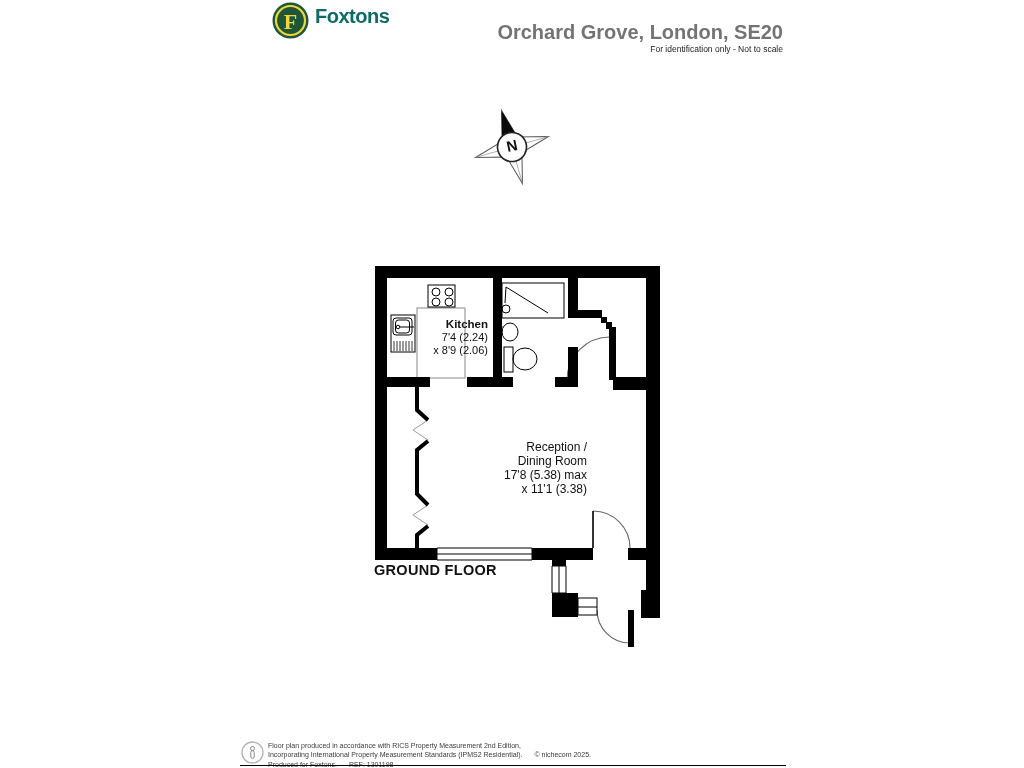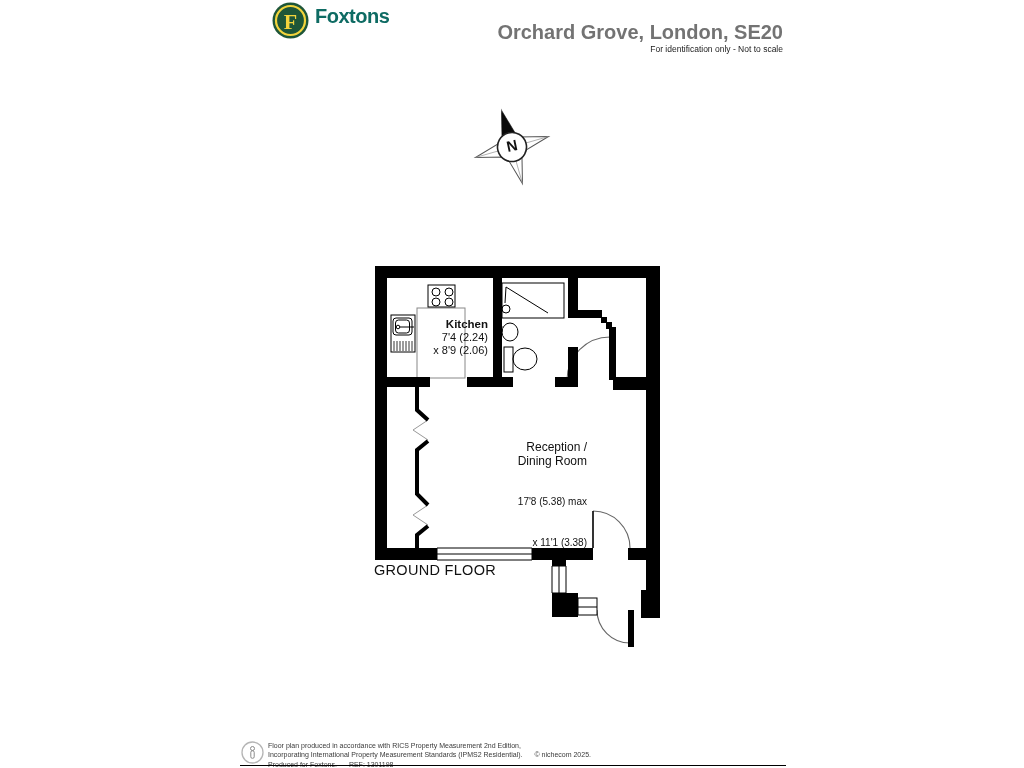--- a/index.html
+++ b/index.html
@@ -20,22 +20,22 @@
                transform:rotate(-12deg);color:#111;}
 
   
   .plan{left:360px;top:255px;width:310px;height:400px;}
   .room-label{text-align:right;line-height:13px;}
   .kitchen-label{left:388px;top:318px;width:100px;}
   .kitchen-label .rname{font-size:11.5px;font-weight:700;}
   .kitchen-label .rdim{font-size:11px;}
   .reception-label{left:447px;top:440px;width:140px;line-height:14px;}
   .reception-label .rname{font-size:12px;font-weight:400;}
-  .reception-label .rdim{font-size:10px;margin-top:27px;}
-  .floor-label{left:374px;top:562px;font-size:14.5px;font-weight:400;letter-spacing:0.3px;}
+  .reception-label .rdim{font-size:12px;}
+  .floor-label{left:374px;top:562px;font-size:14.5px;font-weight:700;letter-spacing:0.3px;}
 
   
   .footer-logo{left:241px;top:741px;width:23px;height:23px;}
   .footer-text{left:268px;top:741px;font-size:7px;line-height:9.3px;color:#3a3a3a;}
   .footer-text .gap{display:inline-block;width:12px;}
   .bottom-rule{left:240px;top:765px;width:546px;height:1px;background:#000;}
 </style>
 </head>
 <body>
 

